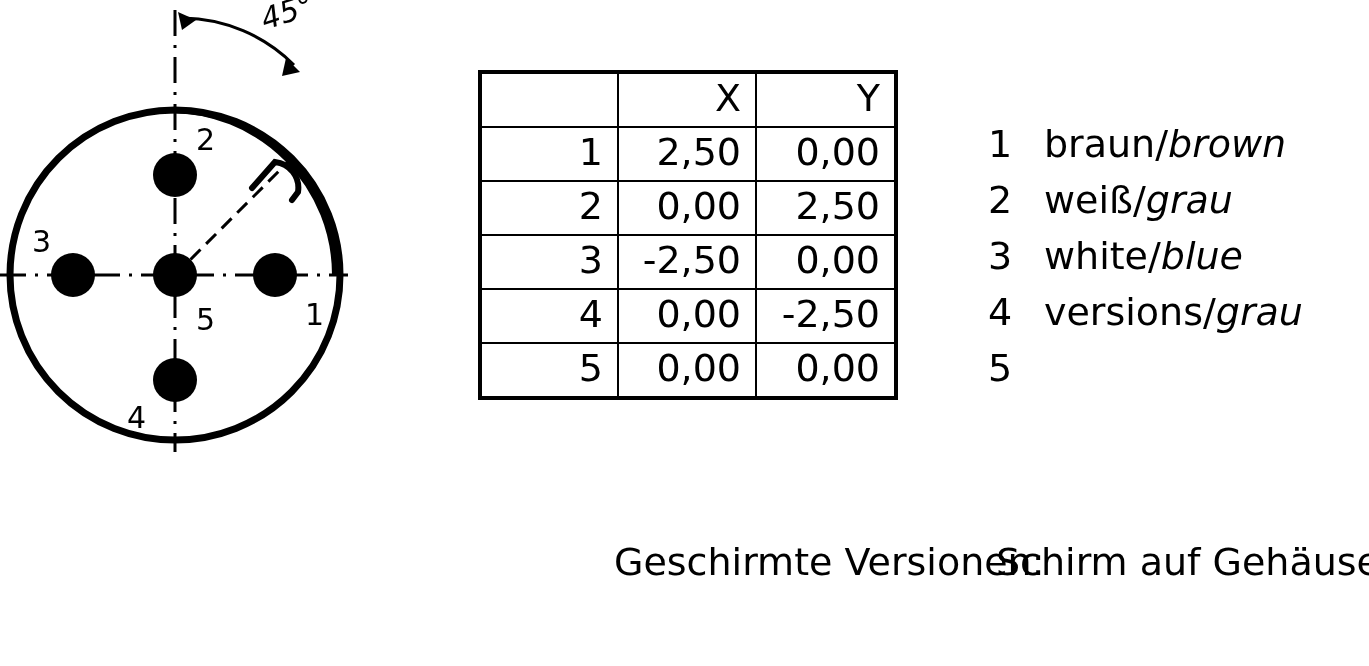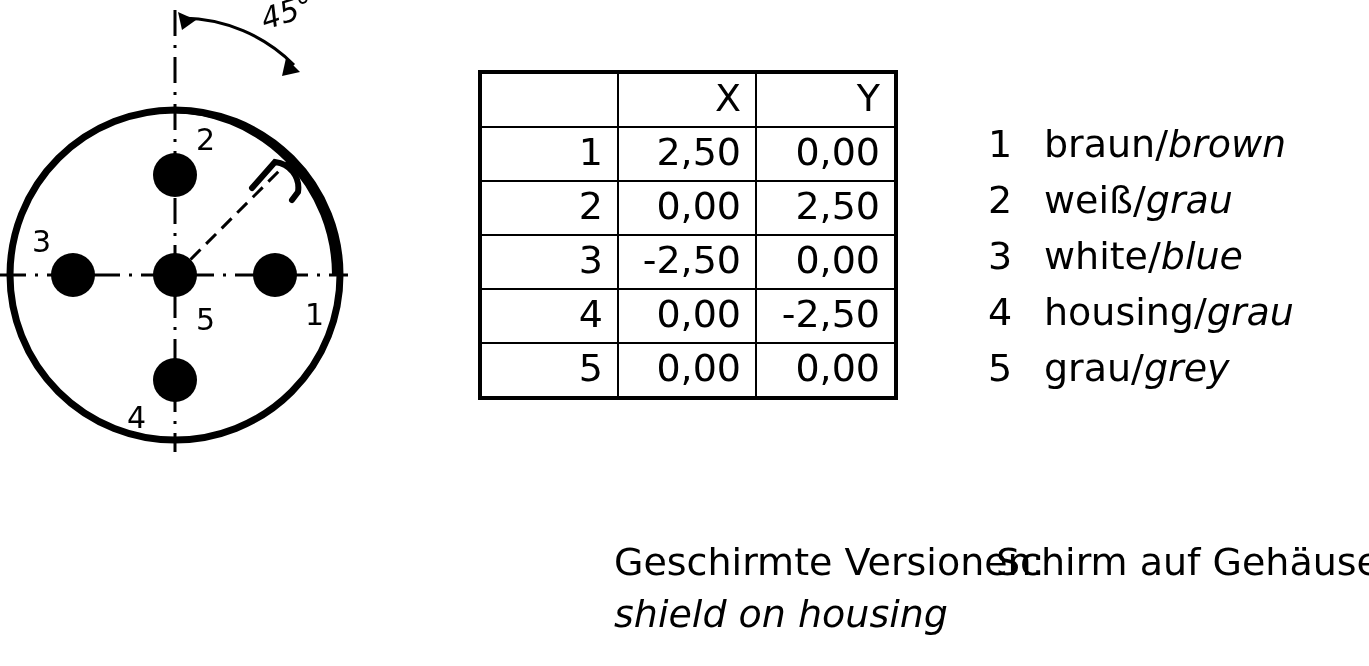--- a/index.html
+++ b/index.html
@@ -204,31 +204,29 @@
     <div class="legend-row">
       <span class="legend-num">2</span>
       <span class="legend-text"><span class="de">weiß/</span><span class="en">grau</span></span>
     </div>
     <div class="legend-row">
       <span class="legend-num">3</span>
       <span class="legend-text"><span class="de">white/</span><span class="en">blue</span></span>
     </div>
     <div class="legend-row">
       <span class="legend-num">4</span>
-      <span class="legend-text"><span class="de">housing/</span><span class="en">grau</span></span>
+      <span class="legend-text"><span class="de">versions/</span><span class="en">grau</span></span>
     </div>
     <div class="legend-row">
       <span class="legend-num">5</span>
-      <span class="legend-text"><span class="de">grau/</span><span class="en">grey</span></span>
     </div>
   </div>
 
   <div id="shield-note">
     <div class="note-row">
       <span class="note-label">Geschirmte Versionen:</span>
       <span class="note-value">Schirm auf Gehäuse</span>
     </div>
     <div class="note-row italic">
-      <span class="note-value">shield on housing</span>
     </div>
   </div>
 
 </div>
 
 </body></html>

